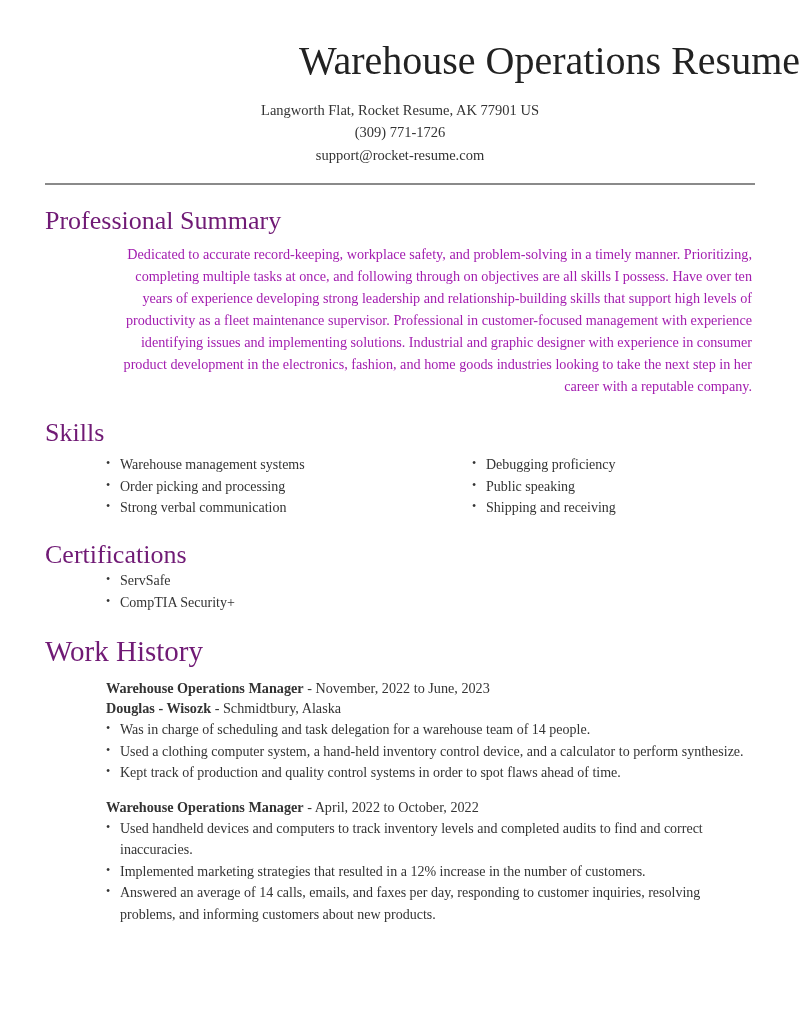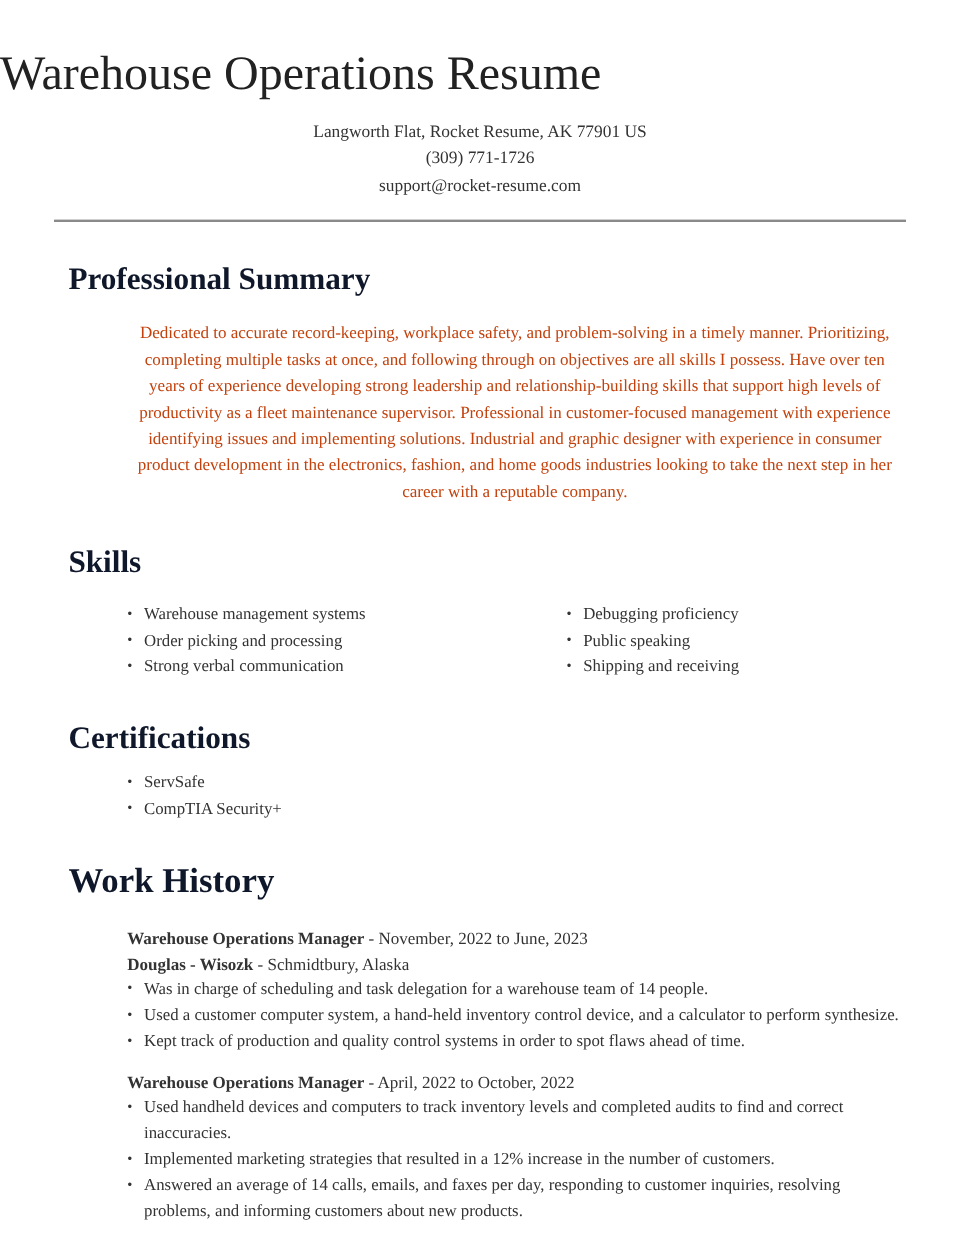--- a/index.html
+++ b/index.html
@@ -20,21 +20,21 @@
     width: 800px;
     height: 1035px;
     box-sizing: border-box;
     padding: 0;
     position: relative;
     overflow: hidden;
   }
 
   
   .resume-title {
-    text-align: left;
+    text-align: right;
     font-family: "Liberation Serif", "DejaVu Serif", serif;
     font-size: 40px;
     font-weight: 400;
     color: #222222;
     letter-spacing: 0px;
     margin: 0;
     padding-top: 38px;
     line-height: 1.15;
   }
   .contact-block {
@@ -52,45 +52,45 @@
     margin: 17px 45px 0 45px;
     height: 0;
   }
 
   
   .section {
     padding: 0 45px 0 45px;
   }
   .section-heading {
     font-family: "Liberation Serif", "DejaVu Serif", serif;
-    font-weight: 700;
-    color: #0f172a;
+    font-weight: 400;
+    color: #701a75;
     line-height: 1.2;
-    margin: 12px;
+    margin: 0;
   }
   .section-heading.lvl1 {
     font-size: 26px;
     padding-top: 20px;
   }
   .section-heading.work-history {
     font-size: 29px;
     padding-top: 20px;
   }
   .section-body {
     padding-left: 61px;
     padding-right: 3px;
   }
 
   .summary-text {
     font-size: 14.2px;
     line-height: 1.55;
-    color: #c2410c;
+    color: #a21caf;
     margin: 0;
     padding-top: 6px;
-    text-align: center;
+    text-align: right;
   }
 
   
   ul.bullets {
     list-style: none;
     margin: 0;
     padding: 0;
   }
   ul.bullets > li {
     position: relative;
@@ -206,21 +206,21 @@
 
       <div class="job">
         <div class="job-line">
           <span class="strong">Warehouse Operations Manager</span><span> - </span><span>November, 2022 to June, 2023</span>
         </div>
         <div class="job-line">
           <span class="strong">Douglas - Wisozk</span><span> - </span><span>Schmidtbury, Alaska</span>
         </div>
         <ul class="bullets job-bullets">
           <li>Was in charge of scheduling and task delegation for a warehouse team of 14 people.</li>
-          <li>Used a customer computer system, a hand-held inventory control device, and a calculator to perform synthesize.</li>
+          <li>Used a clothing computer system, a hand-held inventory control device, and a calculator to perform synthesize.</li>
           <li>Kept track of production and quality control systems in order to spot flaws ahead of time.</li>
         </ul>
       </div>
 
       <div class="job">
         <div class="job-line">
           <span class="strong">Warehouse Operations Manager</span><span> - </span><span>April, 2022 to October, 2022</span>
         </div>
         <ul class="bullets job-bullets">
           <li>Used handheld devices and computers to track inventory levels and completed audits to find and correct inaccuracies.</li>

